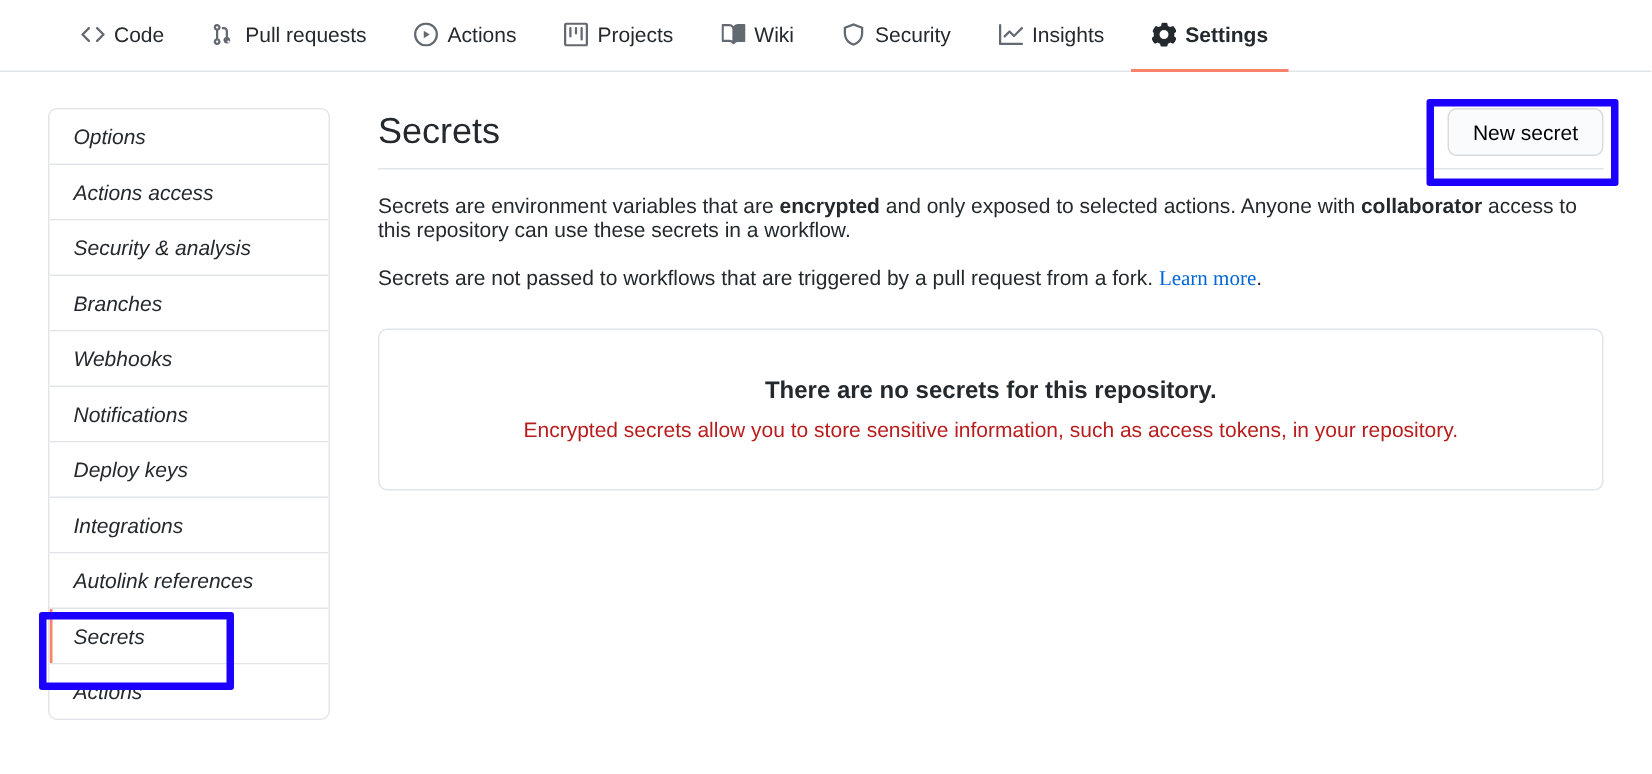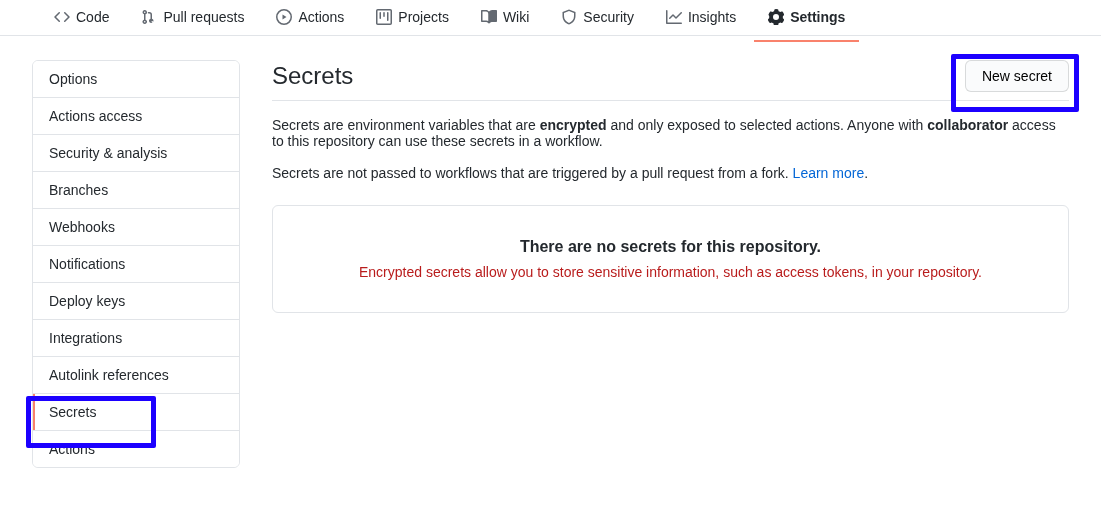--- a/index.html
+++ b/index.html
@@ -8,21 +8,21 @@
     font-family: -apple-system, BlinkMacSystemFont, "Segoe UI", Helvetica, Arial, sans-serif;
     font-size: 14px;
     color: #24292e;
     background: #fff;
   }
   .repo-nav {
     display: flex;
     align-items: center;
     gap: 4px;
     padding: 0 16px;
-    height: 36px;
+    height: 48px;
     border-bottom: 1px solid #e1e4e8;
     padding-left: 40px;
   }
   .repo-nav-item {
     display: inline-flex;
     align-items: center;
     gap: 6px;
     padding: 8px 14px;
     font-size: 14px;
     color: #24292e;
@@ -45,22 +45,23 @@
     font-size: 12px;
     font-weight: 500;
     color:#24292e;
   }
   .layout {
     display: flex;
     padding: 24px 32px;
     gap: 32px;
   }
   .sidebar {
-    width: 208px;
+    width: 188px;
     flex-shrink: 0;
+    font-style: italic;
   }
   .menu {
     list-style: none;
     margin: 0;
     padding: 0;
     border: 1px solid #e1e4e8;
     border-radius: 6px;
     overflow: hidden;
   }
   .menu-item {
@@ -98,21 +99,21 @@
     padding: 5px 16px;
     font-size: 14px;
     font-weight: 500;
     background: #fafbfc;
     border: 1px solid rgba(27,31,35,.15);
     border-radius: 6px;
     cursor: pointer;
     line-height: 20px;
   }
   .desc { margin: 16px 0; color:#24292e; }
-  .desc a { color: #0366d6; text-decoration: none; }
+  .desc a { color: #0366d6; text-decoration: none; font-family: Liberation Serif, serif; }
   .blank-state {
     border: 1px solid #e1e4e8;
     border-radius: 6px;
     text-align: center;
     padding: 32px;
     margin-top: 24px;
   }
   .blank-state h3 { margin: 0 0 8px; font-size: 16px; font-weight:600; }
   .blank-state p { margin: 0; color: #b91c1c; }
   svg { width:16px; height:16px; fill: currentColor; vertical-align: text-bottom;}

